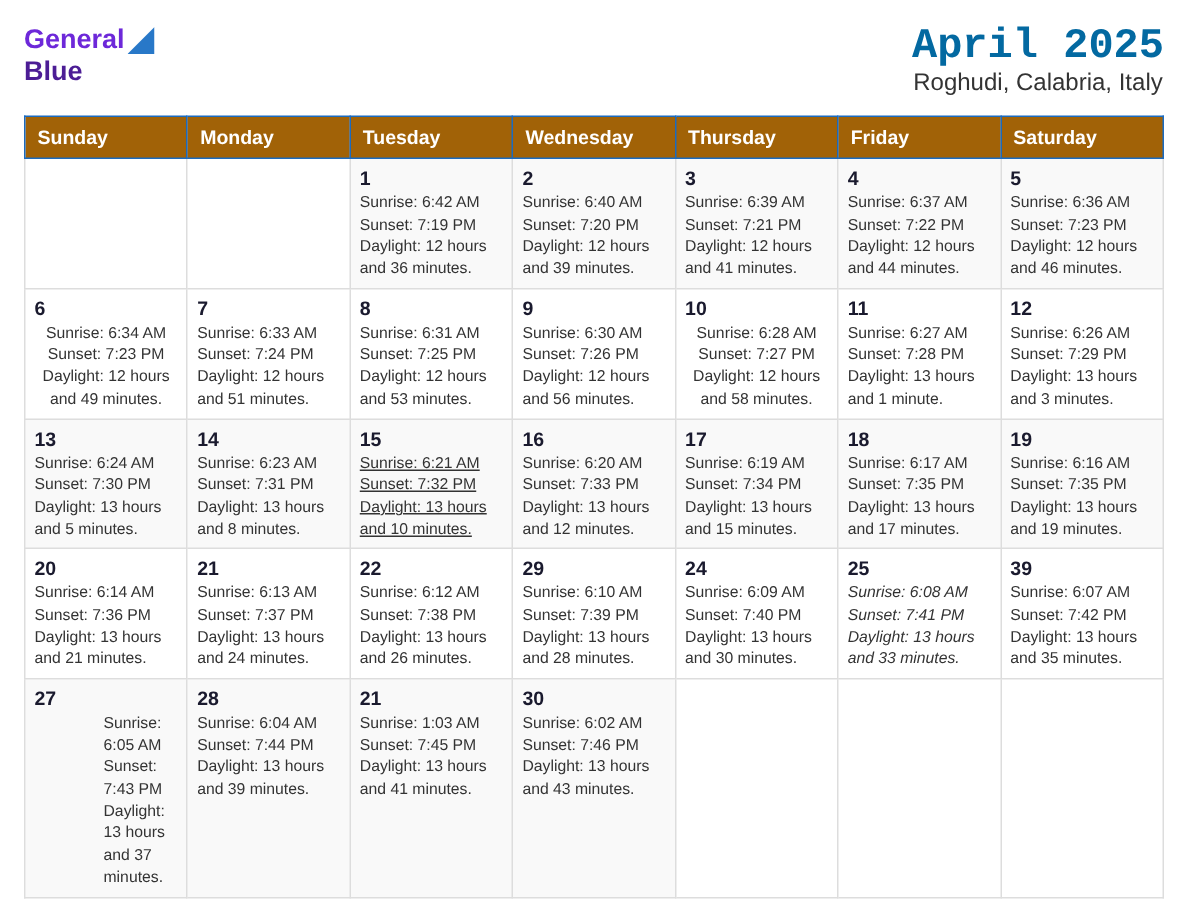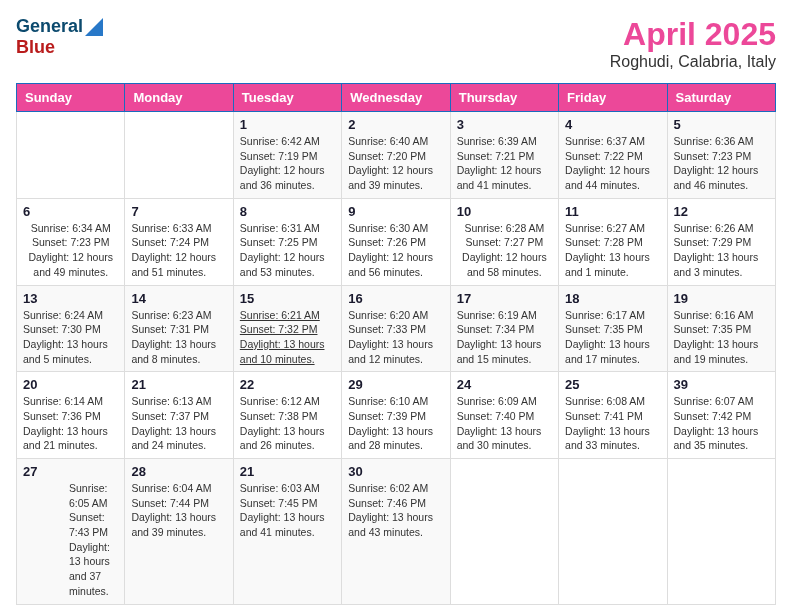--- a/index.html
+++ b/index.html
@@ -13,36 +13,37 @@
     .header {
       display: flex;
       justify-content: space-between;
       align-items: flex-start;
       margin-bottom: 12px;
     }
     .title-block {
       text-align: right;
     }
     .month-title {
-      font-size: 32px;
+      font-size: 28px;
       font-weight: bold;
-      color: #ec4899;
+      color: #0369a1;
+      font-family: Liberation Mono, monospace;
     }
     .location {
       font-size: 16px;
       color: #333;
       text-align: center;
     }
     .calendar {
       width: 100%;
       border-collapse: collapse;
       border: 1px solid #ccc;
     }
     .calendar th {
-      background-color: #ec4899;
+      background-color: #a16207;
       color: white;
       text-align: left;
       padding: 6px 8px;
       font-size: 13px;
       border: 1px solid #1a6abf;
     }
     .calendar td {
       vertical-align: top;
       padding: 5px 6px;
       border: 1px solid #ddd;
@@ -86,27 +87,27 @@
       align-items: center;
     }
   </style>
 </head>
 <body>
 
 <div class="header">
   <div class="logo-wrapper">
     <div class="logo-text-block">
       <div class="logo-line1">
-        <span style="font-size:18px;font-weight:bold;color:#0c4a6e;">General</span>
+        <span style="font-size:18px;font-weight:bold;color:#6d28d9;">General</span>
         <svg width="18" height="18" viewBox="0 0 18 18" style="margin-left:2px;">
           <polygon points="0,18 18,18 18,0" fill="#2878c8"></polygon>
         </svg>
       </div>
       <div>
-        <span style="font-size:18px;font-weight:bold;color:#b91c1c;">Blue</span>
+        <span style="font-size:18px;font-weight:bold;color:#4c1d95;">Blue</span>
       </div>
     </div>
   </div>
   <div class="title-block">
     <div class="month-title">April 2025</div>
     <div class="location">Roghudi, Calabria, Italy</div>
   </div>
 </div>
 
 <table class="calendar">
@@ -294,21 +295,21 @@
         </td>
         <td>
           <span class="day-number">24</span>
           <div class="day-info" style="white-space: pre-line;">Sunrise: 6:09 AM
 Sunset: 7:40 PM
 Daylight: 13 hours
 and 30 minutes.</div>
         </td>
         <td>
           <span class="day-number">25</span>
-          <div class="day-info" style="white-space: pre-line;">Sunrise: 6:08 AM
+          <div class="day-info" style="white-space: pre-line; font-style: italic;">Sunrise: 6:08 AM
 Sunset: 7:41 PM
 Daylight: 13 hours
 and 33 minutes.</div>
         </td>
         <td>
           <span class="day-number">39</span>
           <div class="day-info" style="white-space: pre-line;">Sunrise: 6:07 AM
 Sunset: 7:42 PM
 Daylight: 13 hours
 and 35 minutes.</div>
@@ -324,21 +325,21 @@
         </td>
         <td>
           <span class="day-number">28</span>
           <div class="day-info" style="white-space: pre-line;">Sunrise: 6:04 AM
 Sunset: 7:44 PM
 Daylight: 13 hours
 and 39 minutes.</div>
         </td>
         <td>
           <span class="day-number">21</span>
-          <div class="day-info" style="white-space: pre-line;">Sunrise: 6:03 AM
+          <div class="day-info" style="white-space: pre-line;">Sunrise: 1:03 AM
 Sunset: 7:45 PM
 Daylight: 13 hours
 and 41 minutes.</div>
         </td>
         <td>
           <span class="day-number">30</span>
           <div class="day-info" style="white-space: pre-line;">Sunrise: 6:02 AM
 Sunset: 7:46 PM
 Daylight: 13 hours
 and 43 minutes.</div>

